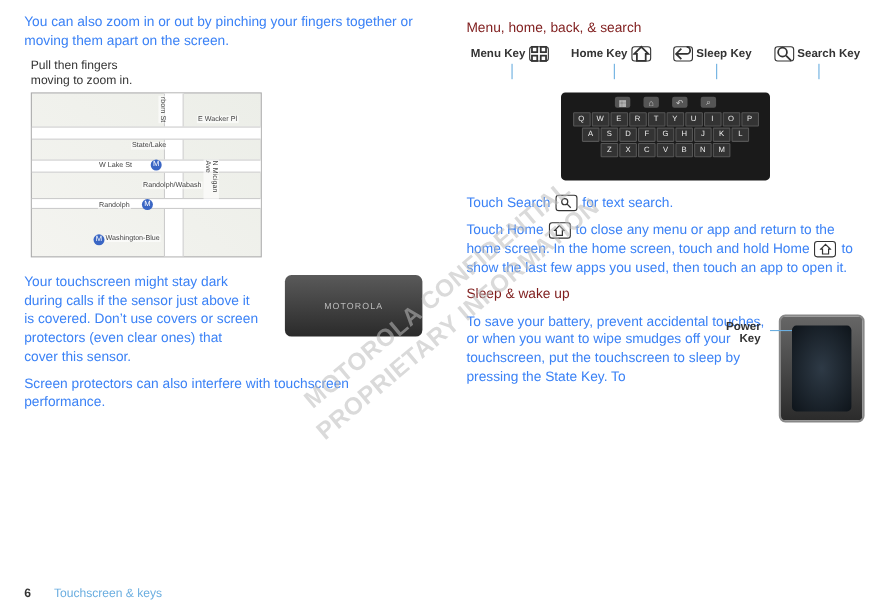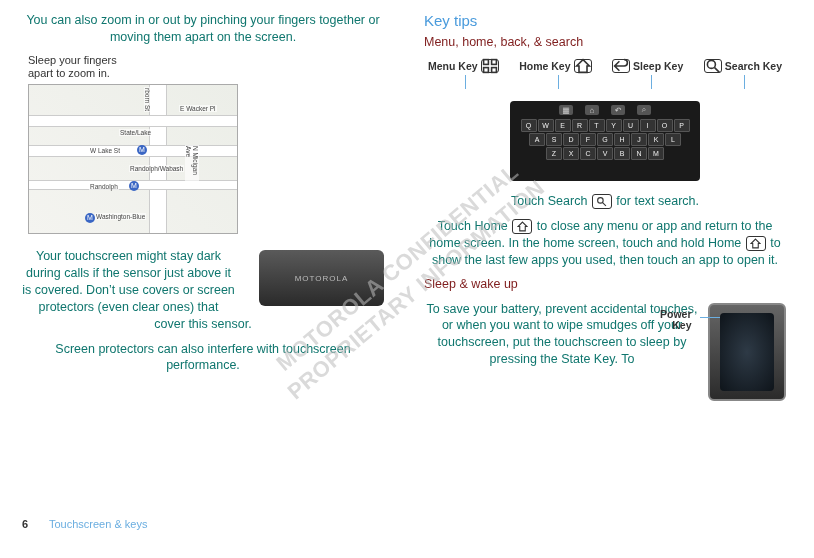--- a/index.html
+++ b/index.html
@@ -8,26 +8,26 @@
     font-size: 12px;
     color: #333;
     width: 814px;
     height: 558px;
     padding: 12px 28px 12px 22px;
     position: relative;
     background: #fff;
   }
   .columns { display: flex; gap: 40px; }
   .col { flex: 1; }
-  .body-text { font-size: 12.5px; line-height: 1.35; color: #0f766e; margin-bottom: 8px; text-align: center; }
+  .body-text { font-size: 12.5px; line-height: 1.35; color: #3b82f6; margin-bottom: 8px; }
   .small-text { font-size: 11px; line-height: 1.2; color: #333; }
   .section-h { font-size: 15px; color: #4a9bdc; margin: 10px 0 6px; font-weight: normal; }
   .sub-h { font-size: 12.5px; color: #7f1d1d; margin: 6px 0 10px; font-weight: normal; }
   .page-footer {
-    position: absolute; bottom: 28px; left: 22px;
+    position: absolute; bottom: 12px; left: 22px;
     font-size: 11px; color: #555;
   }
   .page-footer .pnum { font-weight: bold; color: #333; margin-right: 18px; }
   .page-footer .chap { color: #6baee0; }
 
   
   .map-wrap { margin: 4px 0 14px 6px; }
   .map {
     width: 210px; height: 150px; border: 1px solid #aaa;
     background: linear-gradient(45deg,#f4f4f0,#eceee8);
@@ -101,22 +101,22 @@
 </style>
 </head>
 <body>
 
 <div class="columns">
 
   <div class="col">
     <p class="body-text">You can also zoom in or out by pinching your fingers together or moving them apart on the screen.</p>
 
     <div class="small-text" style="margin: 4px 0 2px 6px;">
-      <span>Sleep your fingers</span><br>
-      <span>apart to zoom in.</span>
+      <span>Pull then fingers</span><br>
+      <span>moving to zoom in.</span>
     </div>
 
     <div class="map-wrap">
       <div class="map">
         <div class="road rv"></div>
         <div class="road r1"></div>
         <div class="road r2"></div>
         <div class="road r3"></div>
         <span class="lbl" style="top:20px;left:150px;">E Wacker Pl</span>
         <span class="lbl" style="top:62px;left:60px;">W Lake St</span>
@@ -135,21 +135,20 @@
     <div class="cover-row">
       <div class="cover-img">
         <span>MOTOROLA</span>
       </div>
       <p class="body-text">Your touchscreen might stay dark during calls if the sensor just above it is covered. Don’t use covers or screen protectors (even clear ones) that cover this sensor.</p>
     </div>
     <p class="body-text" style="clear:both;">Screen protectors can also interfere with touchscreen performance.</p>
   </div>
 
   <div class="col">
-    <h3 class="section-h" style="margin-top:0;">Key tips</h3>
     <h4 class="sub-h">Menu, home, back, &amp; search</h4>
 
     <div class="key-diagram">
       <div class="key-labels-row">
         <span class="lab">
           <span>Menu Key</span>
           <span class="key-icon-box">
             <svg viewBox="0 0 10 10">
                 <rect x="1" y="1" width="3" height="3" fill="none" stroke="#333" stroke-width="1"></rect>
                 <rect x="6" y="1" width="3" height="3" fill="none" stroke="#333" stroke-width="1"></rect>

